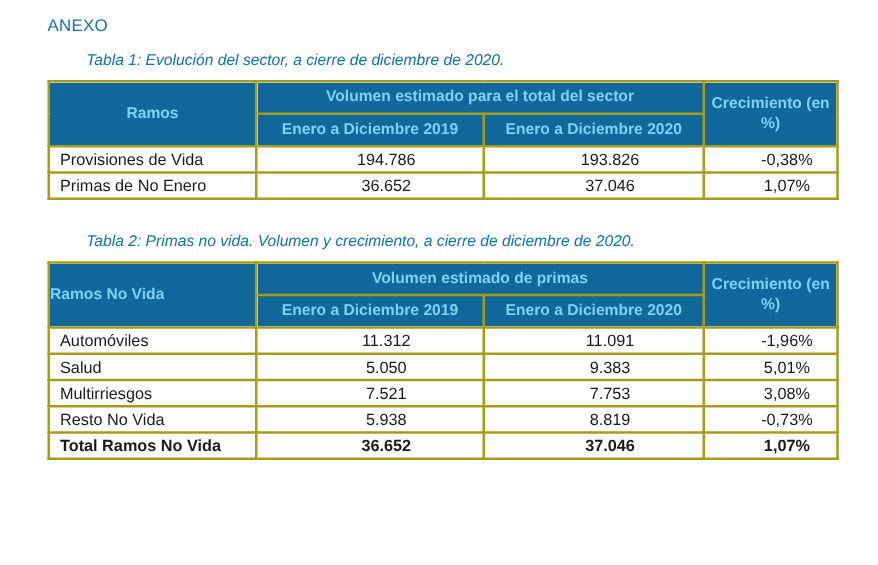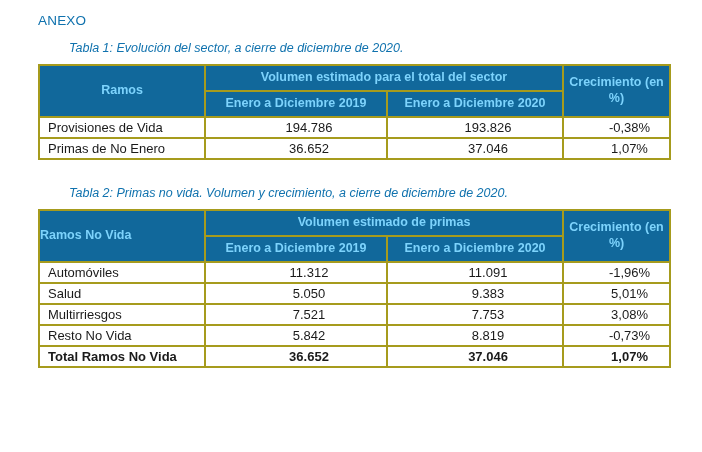--- a/index.html
+++ b/index.html
@@ -150,21 +150,21 @@
         <td class="pct">5,01%</td>
       </tr>
       <tr>
         <td class="lbl">Multirriesgos</td>
         <td class="num">7.521</td>
         <td class="num">7.753</td>
         <td class="pct">3,08%</td>
       </tr>
       <tr>
         <td class="lbl">Resto No Vida</td>
-        <td class="num">5.842</td>
+        <td class="num">5.938</td>
         <td class="num">8.819</td>
         <td class="pct">-0,73%</td>
       </tr>
       <tr class="total-row">
         <td class="lbl">Total Ramos No Vida</td>
         <td class="num">36.652</td>
         <td class="num">37.046</td>
         <td class="pct">1,07%</td>
       </tr>
     </tbody>

